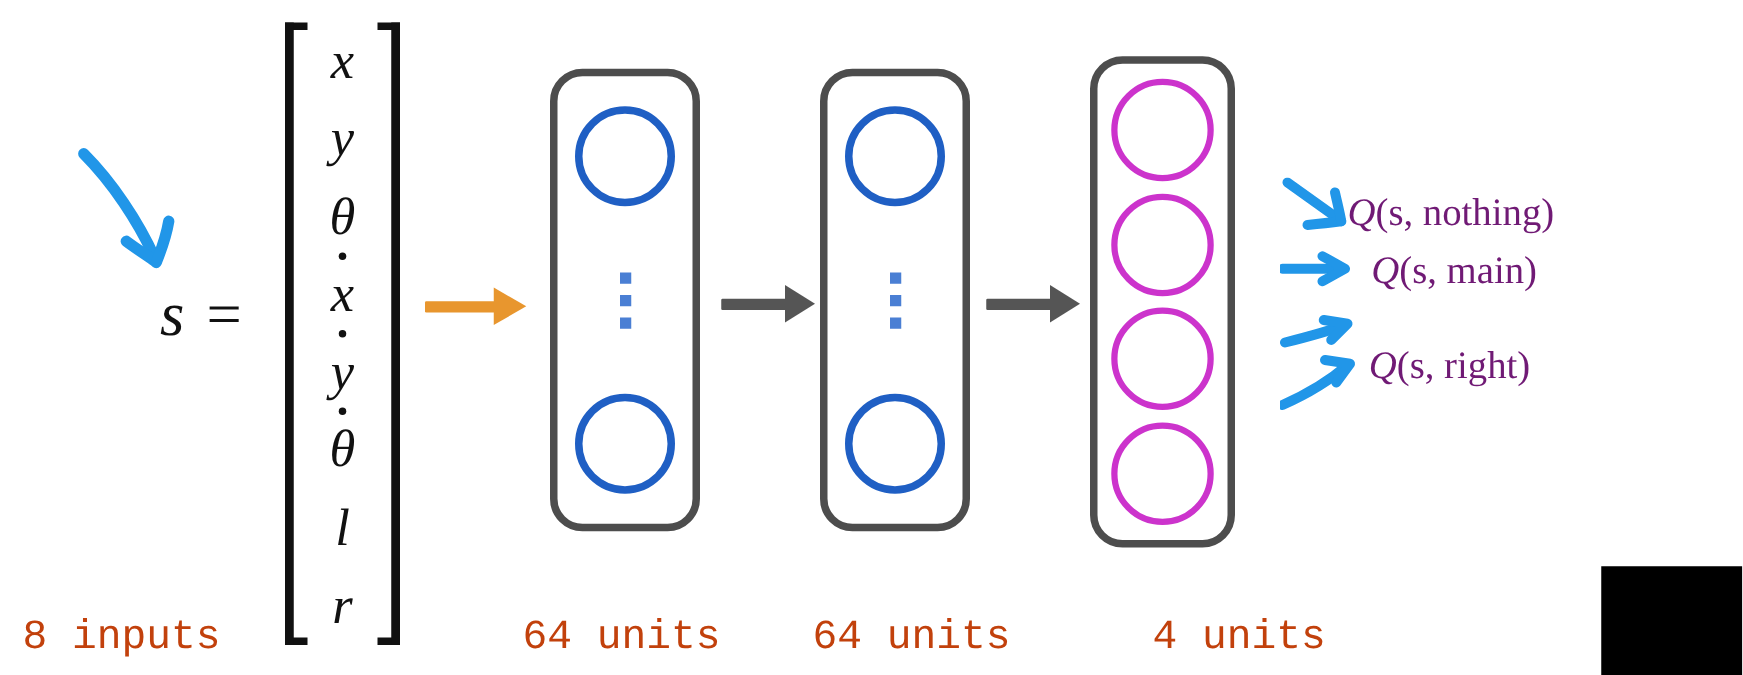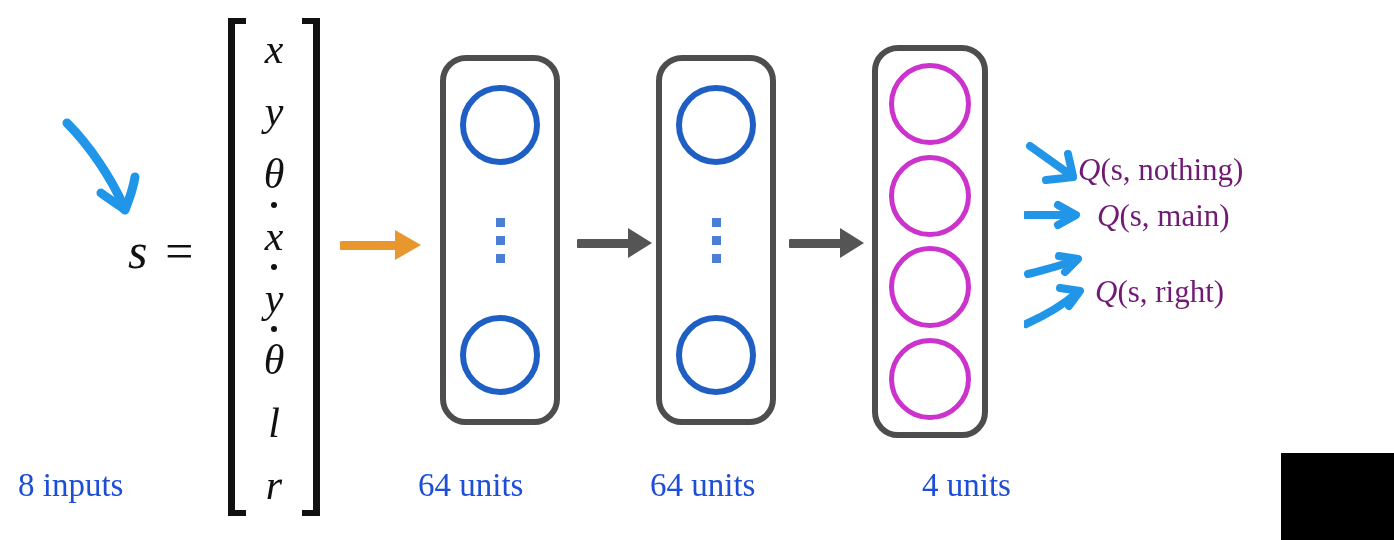--- a/index.html
+++ b/index.html
@@ -130,24 +130,25 @@
   .vdots span {
     display: block;
     width: 9px;
     height: 9px;
     background: #4a7fd4;
   }
 
   
   .caption {
     position: absolute;
-    font-family: Liberation Serif, serif;
+    font-family: Liberation Mono, monospace;
     font-size: 33px;
-    color: #1d4ed8;
+    color: #c2410c;
     white-space: nowrap;
+    margin-top: 24px;
   }
 
   
   .q-label {
     position: absolute;
     font-family: "Liberation Serif", serif;
     font-size: 31px;
     color: #701a75;
     white-space: nowrap;
   }

